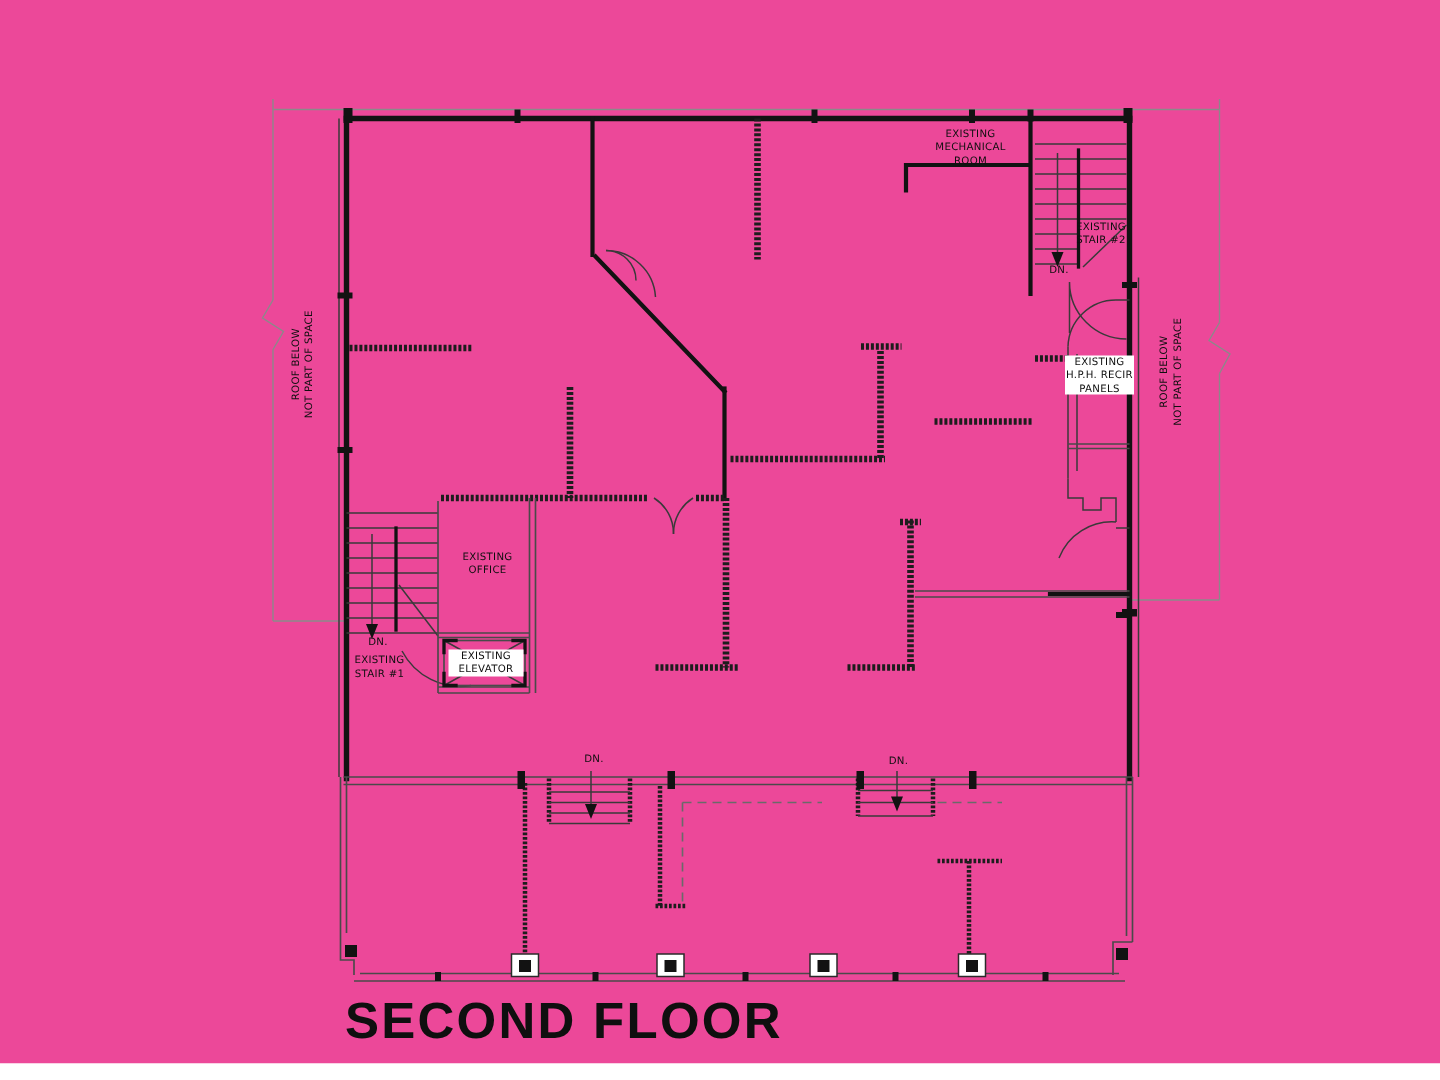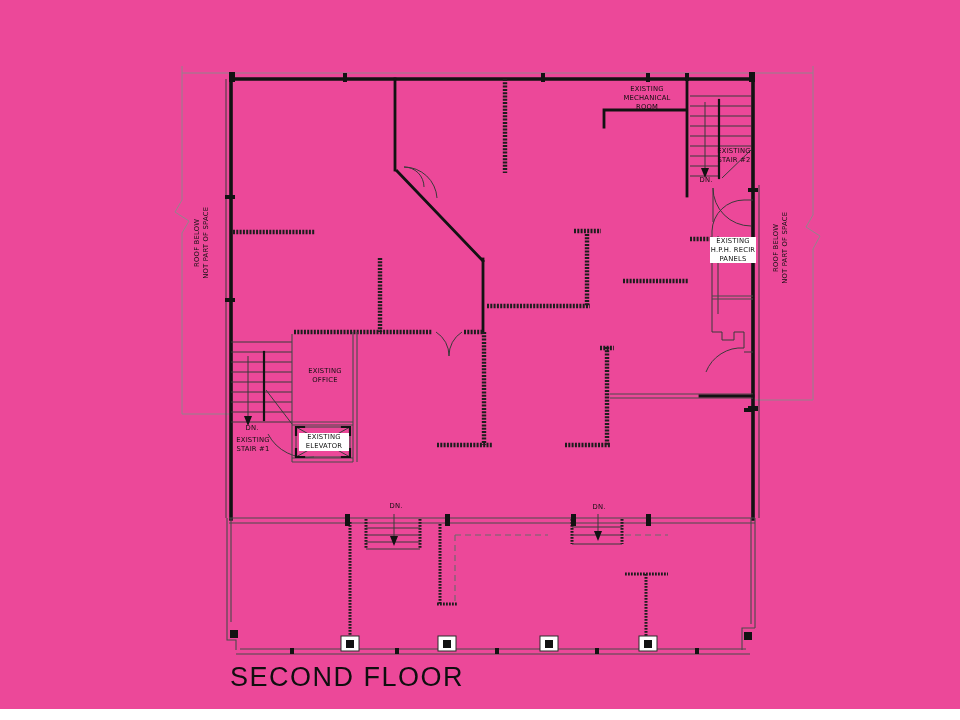--- a/index.html
+++ b/index.html
@@ -16,22 +16,22 @@
   .t1{stroke:#4a4a4a;stroke-width:1.1;fill:none;}
   .g{stroke:#8a8a8a;stroke-width:0.9;fill:none;}
   .dash{stroke:#6a6a6a;stroke-width:1.1;fill:none;stroke-dasharray:6 4;}
   .blk{fill:#121212;stroke:none;}
   .cbox{stroke:#2a2a2a;stroke-width:1;fill:#fff;}
   
   .lbl{position:absolute;color:#0f0f0f;font-size:6.8px;line-height:1.3;
        letter-spacing:0.2px;text-align:center;white-space:pre-line;}
   .rot{transform:rotate(-90deg);transform-origin:center center;}
   .onwhite{background:#fff;}
-  #title{position:absolute;font-family:"Liberation Sans", sans-serif;font-weight:normal;
-         font-size:27px;letter-spacing:1.5px;color:#0f0f0f;white-space:nowrap;}
+  #title{position:absolute;font-family:"Liberation Sans", sans-serif;font-weight:bold;
+         font-size:34px;letter-spacing:1.5px;color:#0f0f0f;white-space:nowrap;}
 </style>
 </head>
 <body>
 
 <div id="page">
 
 <svg width="960" height="720" viewBox="0 0 960 720">
 
   <g>
     <path class="g" d="M182 73 H813"></path>

